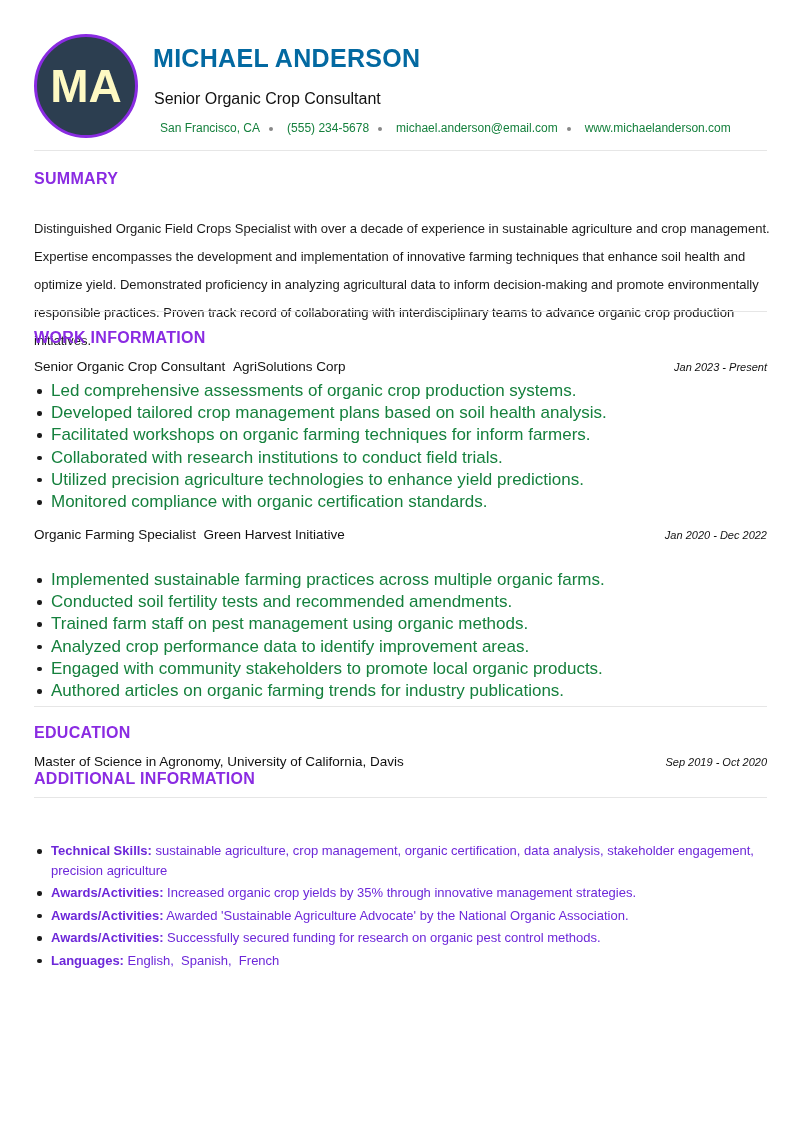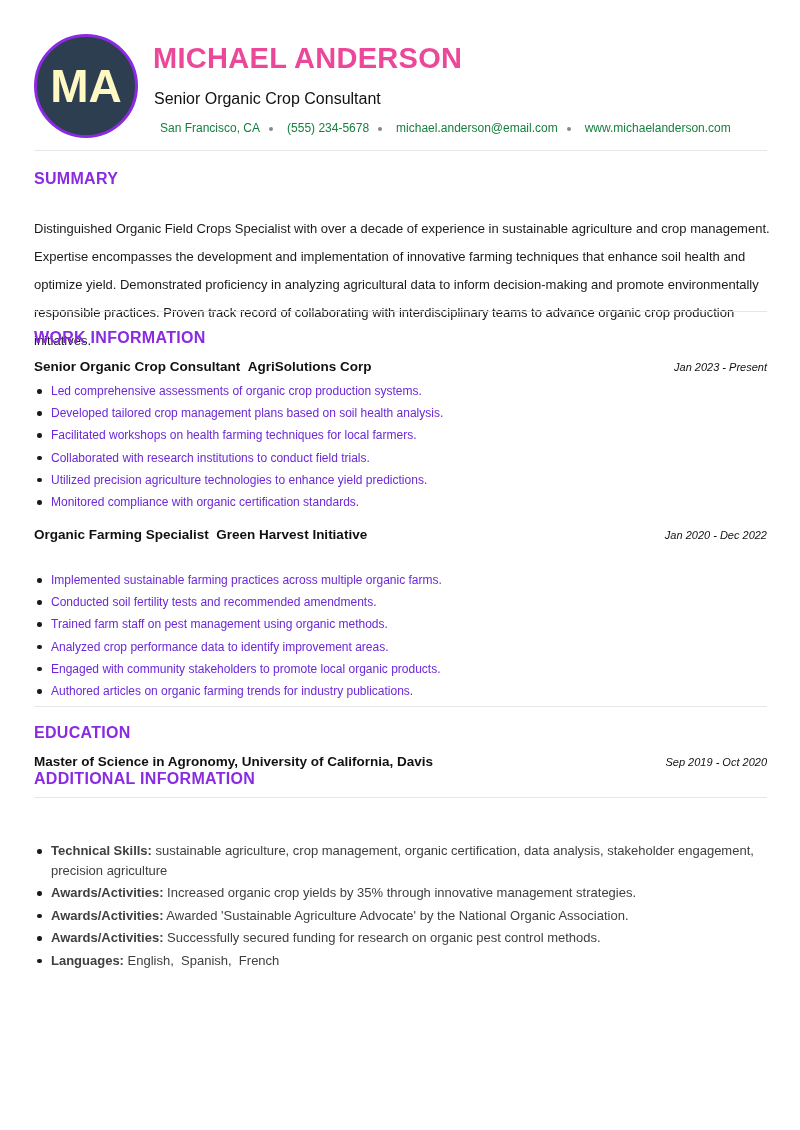--- a/index.html
+++ b/index.html
@@ -6,42 +6,42 @@
   html, body { width: 800px; height: 1130px; background: #ffffff; }
   body { font-family: "Liberation Sans", "DejaVu Sans", sans-serif; color: #1a1a1a; position: relative; overflow: hidden; }
 
   .header { position: absolute; left: 0; top: 0; width: 800px; height: 151px; }
   .avatar {
     position: absolute; left: 34px; top: 34px; width: 104px; height: 104px;
     border-radius: 50%; background: #2c3e50; border: 3px solid #8a2be2;
     display: flex; align-items: center; justify-content: center;
   }
   .avatar span { color: #fef9c3; font-size: 46px; font-weight: 700; letter-spacing: 0px; line-height: 1; }
-  .name { position: absolute; left: 153px; top: 38px; font-size: 29px; font-weight: 700; color: #ec4899; letter-spacing: 0.3px; line-height: 40px; white-space: nowrap; }
+  .name { position: absolute; left: 153px; top: 38px; font-size: 25px; font-weight: 700; color: #0369a1; letter-spacing: 0.3px; line-height: 40px; white-space: nowrap; }
   .title { position: absolute; left: 154px; top: 89px; font-size: 16px; color: #111; line-height: 20px; white-space: nowrap; }
   .contact { position: absolute; left: 160px; top: 120px; font-size: 12px; color: #15803d; line-height: 16px; white-space: nowrap; display: flex; align-items: center; }
   .contact .item { display: inline-block; }
   .contact .dot { display: inline-block; width: 4px; height: 4px; border-radius: 50%; background: #888; margin: 0 14px 0 9px; position: relative; top: 1px; }
 
   .divider { position: absolute; left: 34px; width: 733px; height: 1px; background: #e6e6e6; }
 
   .section-title { position: absolute; left: 34px; font-size: 16px; font-weight: 700; color: #8a2be2; letter-spacing: 0.3px; line-height: 18px; white-space: nowrap; }
 
   .summary { position: absolute; left: 34px; top: 195px; width: 740px; font-size: 13px; line-height: 28px; color: #1a1a1a; margin-top: 20px; }
 
   .job-head { position: absolute; left: 34px; width: 733px; height: 18px; }
-  .job-title { position: absolute; left: 0; top: 0; font-size: 13.5px; font-weight: 700; color: #111; white-space: nowrap; line-height: 18px; }
+  .job-title { position: absolute; left: 0; top: 0; font-size: 13.5px; font-weight: 400; color: #111; white-space: nowrap; line-height: 18px; }
   .job-date { position: absolute; right: 0; top: 1px; font-size: 11px; font-style: italic; color: #111; white-space: nowrap; line-height: 16px; text-align: center; }
 
   ul.bullets { position: absolute; left: 34px; width: 733px; list-style: none; }
-  ul.bullets li { position: relative; padding-left: 17px; font-size: 12px; line-height: 22.2px; color: #6d28d9; white-space: nowrap; }
+  ul.bullets li { position: relative; padding-left: 17px; font-size: 17px; line-height: 22.2px; color: #15803d; white-space: nowrap; }
   ul.bullets li::before { content: ""; position: absolute; left: 3px; top: 9px; width: 4.5px; height: 4.5px; border-radius: 50%; background: #1a1a1a; }
 
   ul.info { position: absolute; left: 34px; top: 841px; width: 733px; list-style: none; }
-  ul.info li { position: relative; padding-left: 17px; font-size: 13px; line-height: 19.5px; color: #404040; margin-bottom: 3px; }
+  ul.info li { position: relative; padding-left: 17px; font-size: 13px; line-height: 19.5px; color: #6d28d9; margin-bottom: 3px; }
   ul.info li::before { content: ""; position: absolute; left: 3px; top: 8px; width: 4.5px; height: 4.5px; border-radius: 50%; background: #1a1a1a; }
   ul.info li b { font-weight: 700; }
 </style>
 </head>
 <body>
 
 <div class="header">
   <div class="avatar">
     <span>MA</span>
   </div>
@@ -69,21 +69,21 @@
 
 <div class="job-head" style="top:358px;">
   <div class="job-title">
     <span>Senior Organic Crop Consultant</span>&nbsp;&nbsp;<span>AgriSolutions Corp</span>
   </div>
   <div class="job-date">Jan 2023 - Present</div>
 </div>
 <ul class="bullets" style="top:380px;">
   <li>Led comprehensive assessments of organic crop production systems.</li>
   <li>Developed tailored crop management plans based on soil health analysis.</li>
-  <li>Facilitated workshops on health farming techniques for local farmers.</li>
+  <li>Facilitated workshops on organic farming techniques for inform farmers.</li>
   <li>Collaborated with research institutions to conduct field trials.</li>
   <li>Utilized precision agriculture technologies to enhance yield predictions.</li>
   <li>Monitored compliance with organic certification standards.</li>
 </ul>
 
 <div class="job-head" style="top:526px;">
   <div class="job-title">
     <span>Organic Farming Specialist</span>&nbsp;&nbsp;<span>Green Harvest Initiative</span>
   </div>
   <div class="job-date">Jan 2020 - Dec 2022</div>

